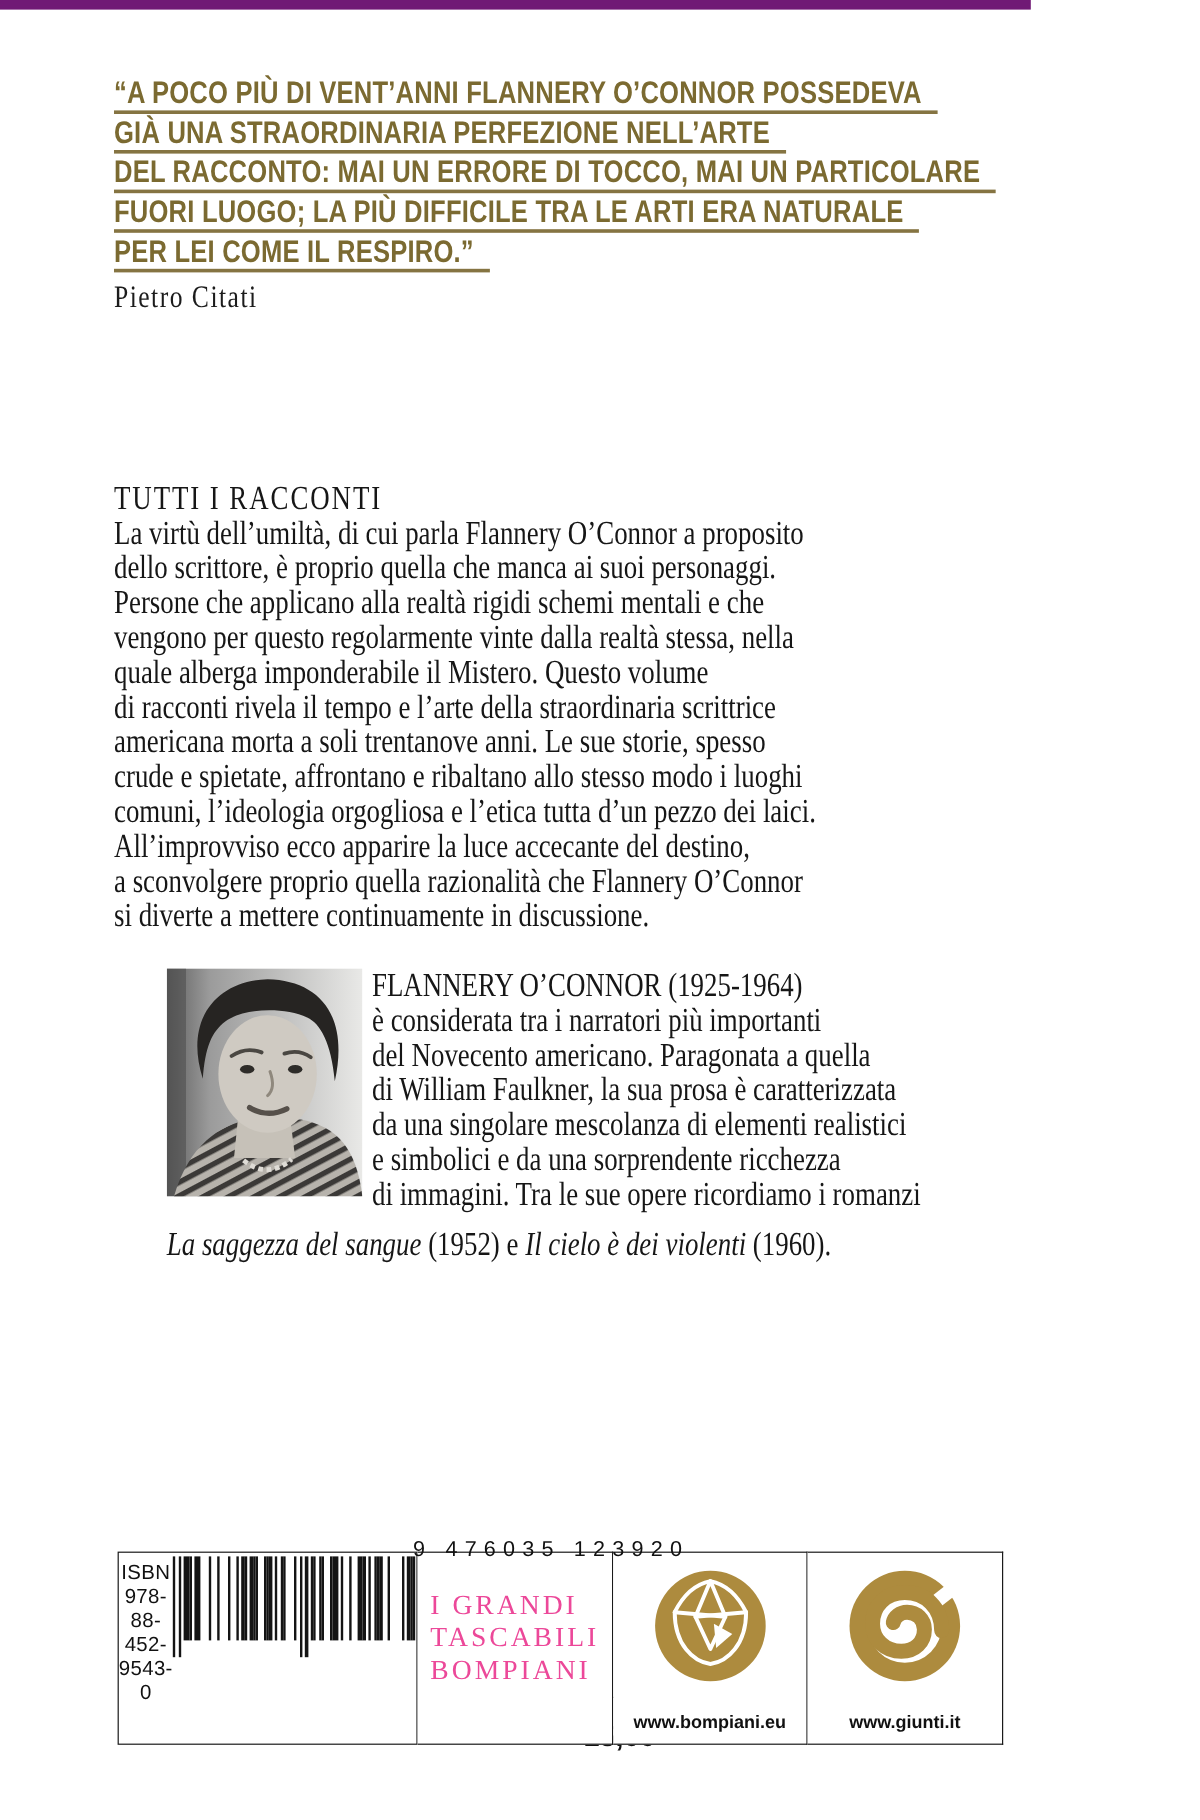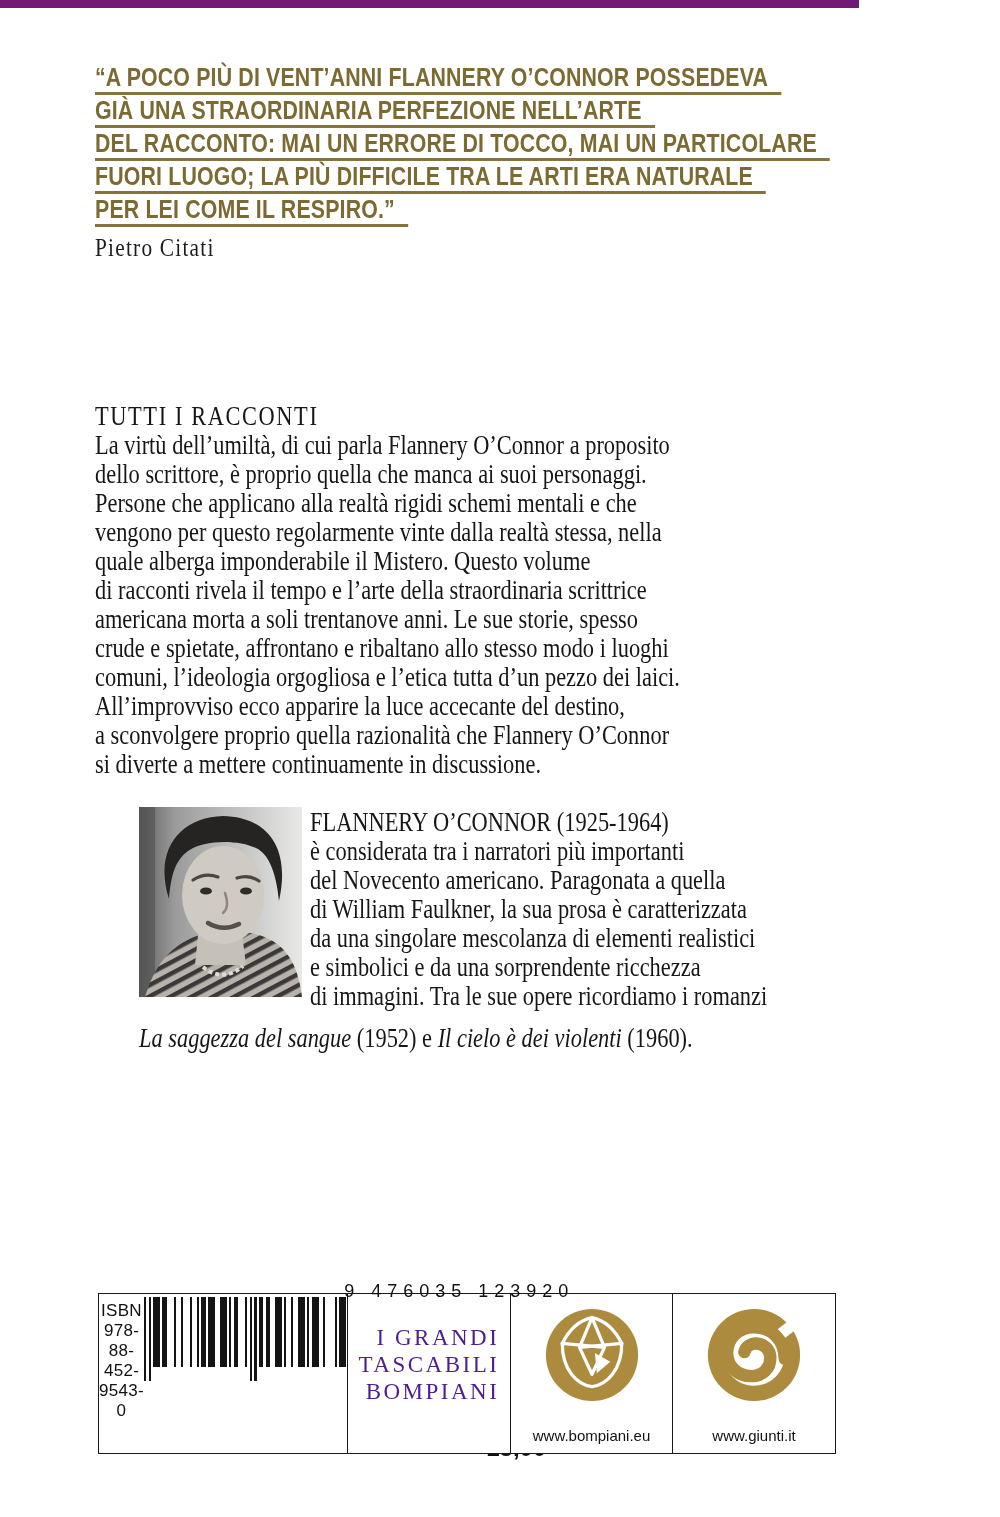--- a/index.html
+++ b/index.html
@@ -67,28 +67,28 @@
   .d-right{left:116px;width:94px;text-align:center;letter-spacing:6px;}
   .price-row{margin-top:auto;display:flex;height:38px;border-top:1.5px solid #1a1a1a;}
   .code-badge{width:124px;background:#737373;color:#fff;
     font-family:"Liberation Sans",sans-serif;font-weight:bold;font-size:20px;
     display:flex;align-items:center;justify-content:center;letter-spacing:0.5px;}
   .price{flex:1;display:flex;align-items:center;justify-content:center;
     font-family:"Liberation Sans",sans-serif;font-weight:bold;font-size:24px;color:#111;text-align:right;}
 
   .series-box{width:163px;display:flex;align-items:center;justify-content:center;}
   .series{font-family:"Liberation Serif",serif;font-size:23px;line-height:27px;
-    letter-spacing:2.5px;text-align:right;white-space:pre-line;color:#4c1d95;
+    letter-spacing:2.5px;text-align:left;white-space:pre-line;color:#ec4899;
     margin-top:-18px;}
 
   .logo-box{width:162px;display:flex;flex-direction:column;align-items:center;
     justify-content:flex-start;padding:13px 0 9px;}
   .logo-box:last-child{width:163px;justify-content:center;}
   .logo{width:96px;height:96px;}
-  .url{margin-top:auto;font-family:"Liberation Sans",sans-serif;font-weight:normal;
+  .url{margin-top:auto;font-family:"Liberation Sans",sans-serif;font-weight:bold;
     font-size:15px;color:#111;}
 </style>
 </head>
 <body>
 
 <div class="page">
 
   <section class="quote-block">
     <div class="squeeze">
       <div class="quote-lines">

